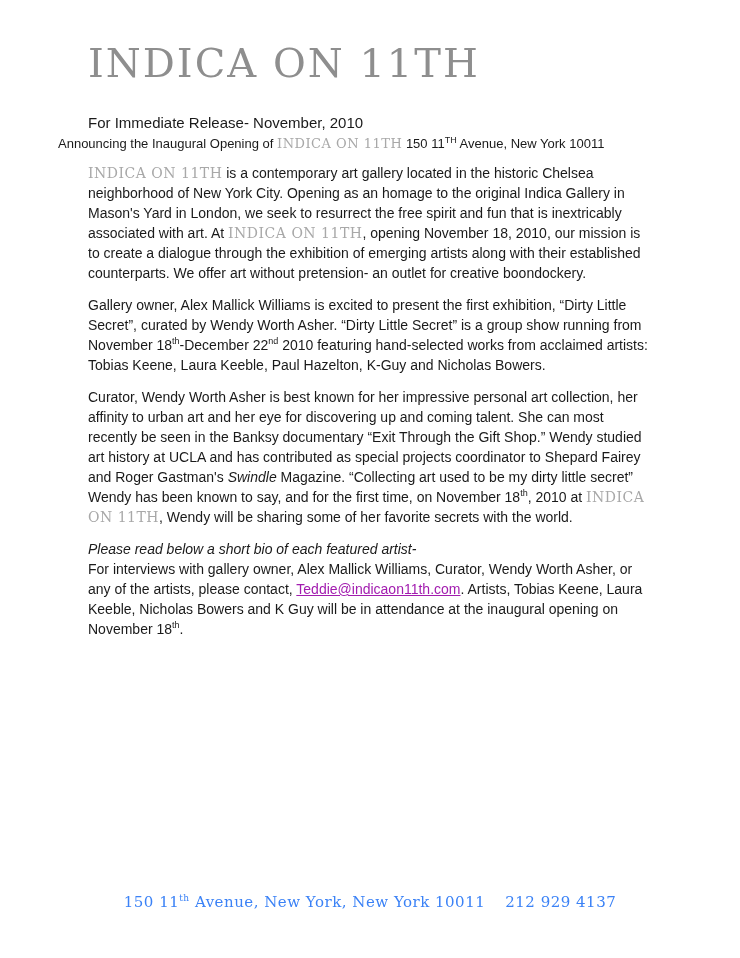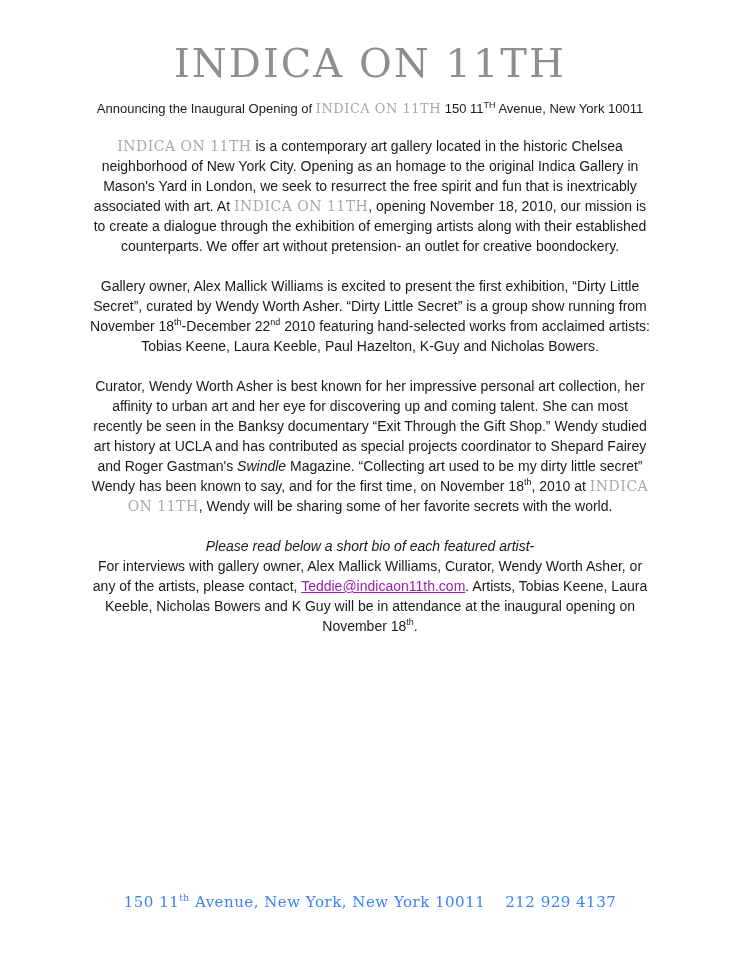--- a/index.html
+++ b/index.html
@@ -8,45 +8,44 @@
     position: relative;
     background: #ffffff;
     color: #1a1a1a;
     font-family: "Liberation Sans", sans-serif;
     overflow: hidden;
   }
   .page {
     width: 740px;
     height: 740px;
     padding: 40px 88px 0 88px;
-    text-align: center;
   }
   .doc-title {
     font-family: "DejaVu Serif", serif;
     font-size: 40px;
     font-weight: 400;
     letter-spacing: 2px;
     color: #8e8e8e;
     line-height: 1.15;
   }
   .release-line {
     margin-top: 28px;
     font-size: 15px;
     color: #1a1a1a;
   }
   .announce-line {
-    margin-top: 15px;
+    margin-top: 5px;
     font-size: 13px;
     color: #1a1a1a;
     white-space: nowrap;
     margin-left: -30px;
     margin-right: -30px;
   }
   .para {
-    margin-top: 20px;
+    margin-top: 12px;
     font-size: 14px;
     line-height: 20px;
     color: #1a1a1a;
   }
   .brand {
     font-family: "DejaVu Serif", serif;
     color: #a8a8a8;
     letter-spacing: 0.5px;
   }
   sup.sp {
@@ -73,20 +72,21 @@
   }
   .doc-footer .phone { margin-left: 20px; }
 </style>
 </head>
 <body>
 
 <div class="page">
 
   <h1 class="doc-title">INDICA ON 11TH</h1>
 
+  <div class="release-line">For Immediate Release- November, 2010</div>
 
   <div class="announce-line"><span>Announcing the Inaugural Opening of </span><span class="brand">INDICA ON 11TH</span><span> 150 11</span><sup class="sp">TH</sup><span> Avenue, New York 10011</span></div>
 
   <p class="para"><span class="brand">INDICA ON 11TH</span><span> is a contemporary art gallery located in the historic Chelsea neighborhood of New York City. Opening as an homage to the original Indica Gallery in Mason's Yard in London, we seek to resurrect the free spirit and fun that is inextricably associated with art. At </span><span class="brand">INDICA ON 11TH</span><span>, opening November 18, 2010, our mission is to create a dialogue through the exhibition of emerging artists along with their established counterparts. We offer art without pretension- an outlet for creative boondockery.</span></p>
 
   <p class="para"><span>Gallery owner, Alex Mallick Williams is excited to present the first exhibition, “Dirty Little Secret”, curated by Wendy Worth Asher.  “Dirty Little Secret” is a group show running from November 18</span><sup class="sp">th</sup><span>-December 22</span><sup class="sp">nd</sup><span> 2010 featuring hand-selected works from acclaimed artists: Tobias Keene, Laura Keeble, Paul Hazelton, K-Guy and Nicholas Bowers.</span></p>
 
   <p class="para"><span>Curator, Wendy Worth Asher is best known for her impressive personal art collection, her affinity to urban art and her eye for discovering up and coming talent.  She can most recently be seen in the Banksy documentary “Exit Through the Gift Shop.”  Wendy studied art history at UCLA and has contributed as special projects coordinator to Shepard Fairey and Roger Gastman's </span><span class="it">Swindle</span><span> Magazine.  “Collecting art used to be my dirty little secret” Wendy has been known to say, and for the first time, on November 18</span><sup class="sp">th</sup><span>, 2010 at </span><span class="brand">INDICA ON 11TH</span><span>, Wendy will be sharing some of her favorite secrets with the world.</span></p>
 
   <p class="para"><span class="it">Please read below a short bio of each featured artist-</span><br><span>For interviews with gallery owner, Alex Mallick Williams, Curator, Wendy Worth Asher, or any of the artists, please contact, </span><a class="email-link">Teddie@indicaon11th.com</a><span>. Artists, Tobias Keene, Laura Keeble, Nicholas Bowers and K Guy will be in attendance at the inaugural opening on November 18</span><sup class="sp">th</sup><span>.</span></p>

